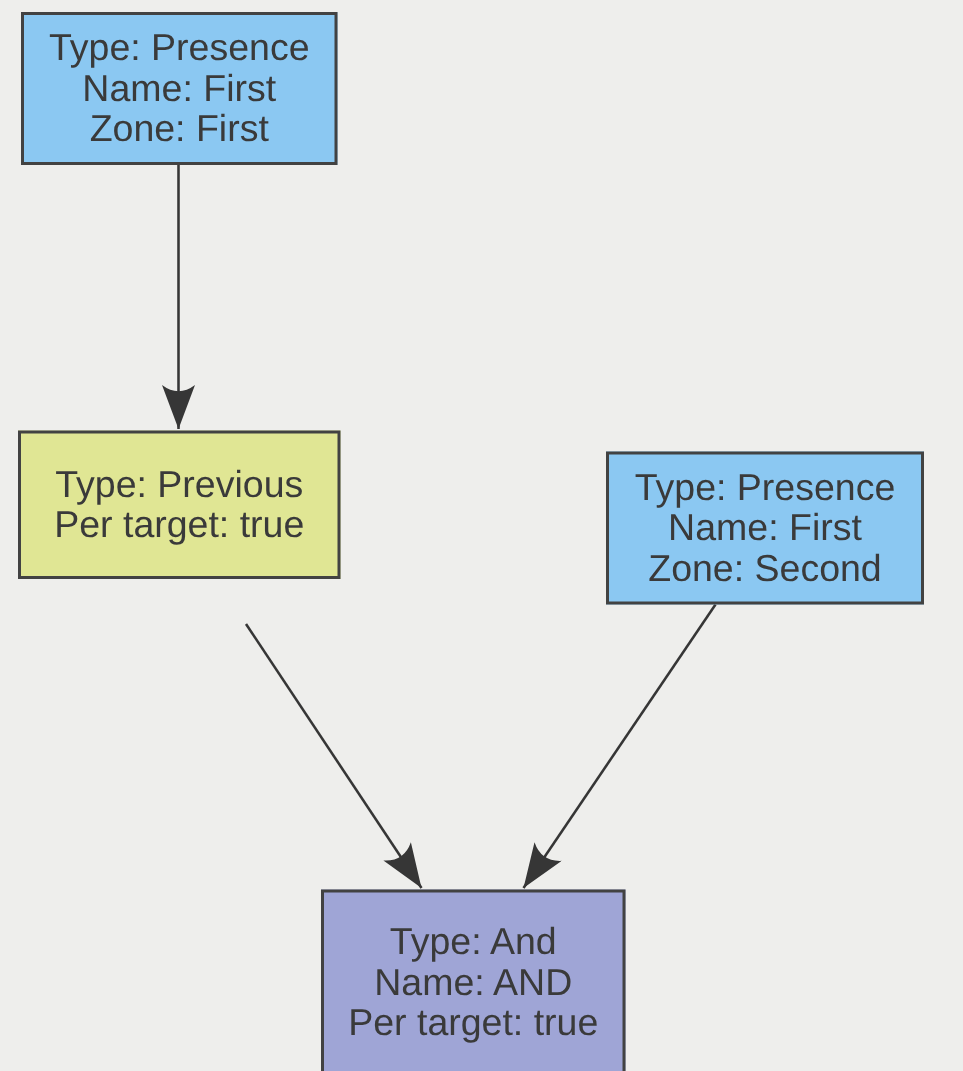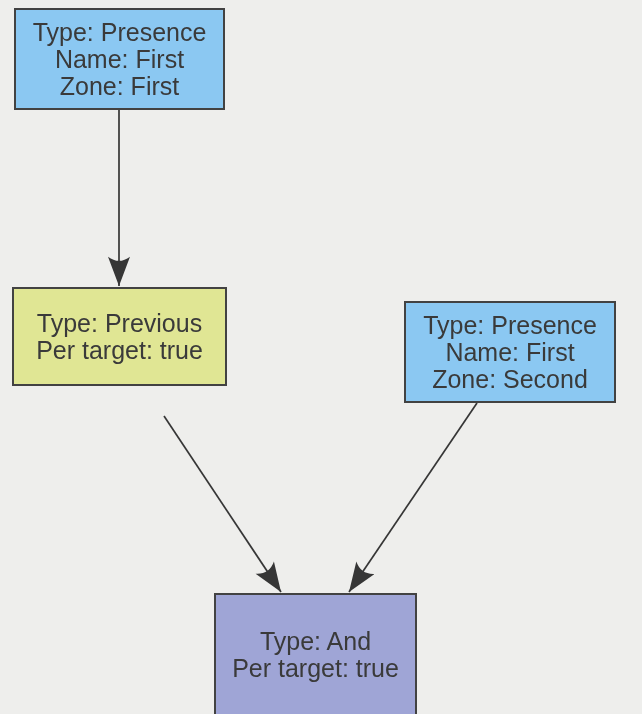--- a/index.html
+++ b/index.html
@@ -76,16 +76,17 @@
   </div>
 
   <div class="node" id="node-second" style="background-color: rgb(139, 200, 242); border-color: rgb(66, 66, 66);">
     <div class="node-line">Type: Presence</div>
     <div class="node-line">Name: First</div>
     <div class="node-line">Zone: Second</div>
   </div>
 
   <div class="node" id="node-and" style="background-color: rgb(159, 165, 214); border-color: rgb(66, 66, 66);">
     <div class="node-line">Type: And</div>
+    <div class="node-line">Name: AND</div>
     <div class="node-line">Per target: true</div>
   </div>
 
 </div>
 
 </body></html>

